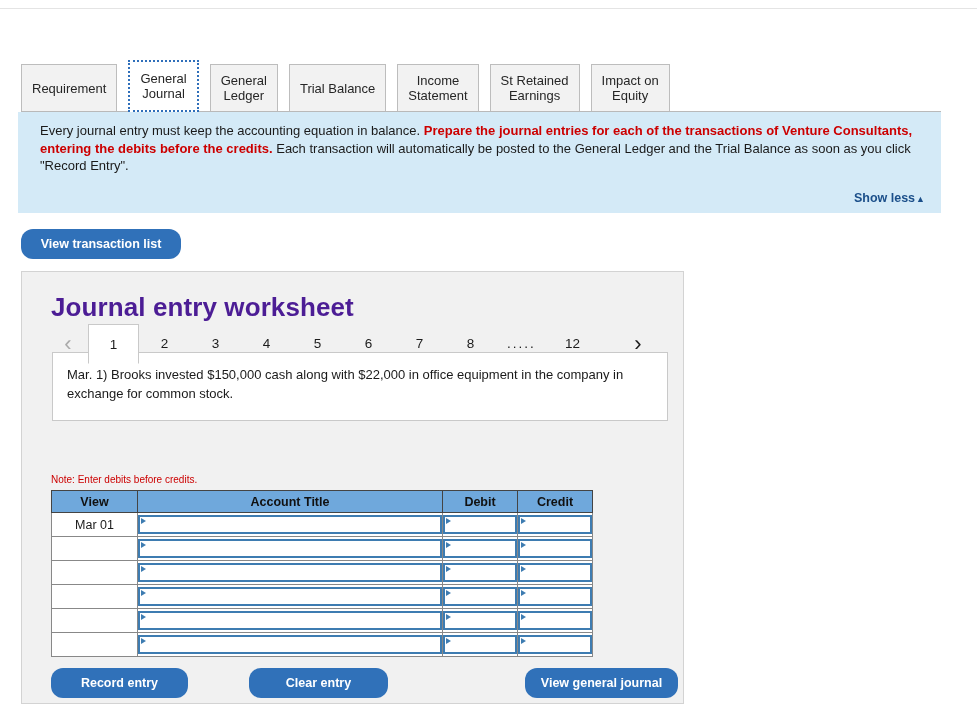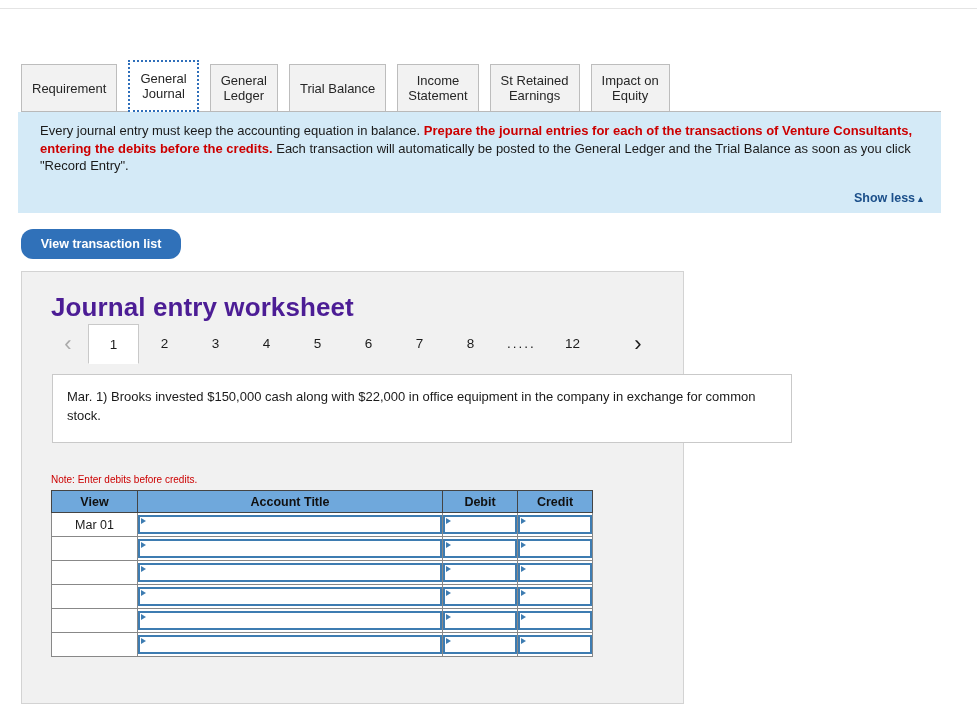--- a/index.html
+++ b/index.html
@@ -192,23 +192,23 @@
     padding-bottom: 12px;
     font-size: 13.5px;
     letter-spacing: 2px;
     color: #1c1c1c;
     box-sizing: border-box;
   }
 
   
   .txn-box {
     position: absolute;
-    top: 102px;
+    top: 80px;
     left: 30px;
-    width: 740px;
+    width: 616px;
     height: 69px;
     background: #ffffff;
     border: 1px solid #c9c9c9;
     box-sizing: border-box;
     padding: 12px 14px;
     font-size: 13px;
     line-height: 19px;
     color: #1a1a1a;
   }
 
@@ -426,14 +426,19 @@
         <td>
             <div class="cell-input"></div>
           </td>
         <td>
             <div class="cell-input"></div>
           </td>
       </tr>
     </tbody>
   </table>
 
+  <div class="footer-btns">
+    <button class="btn btn-record">Record entry</button>
+    <button class="btn btn-clear">Clear entry</button>
+    <button class="btn btn-viewgj">View general journal</button>
+  </div>
 
 </div>
 
 </body></html>

